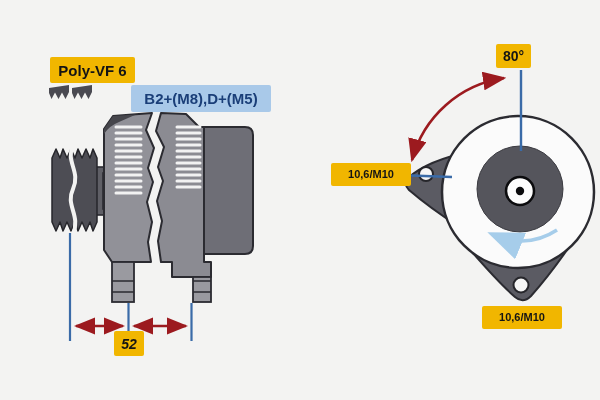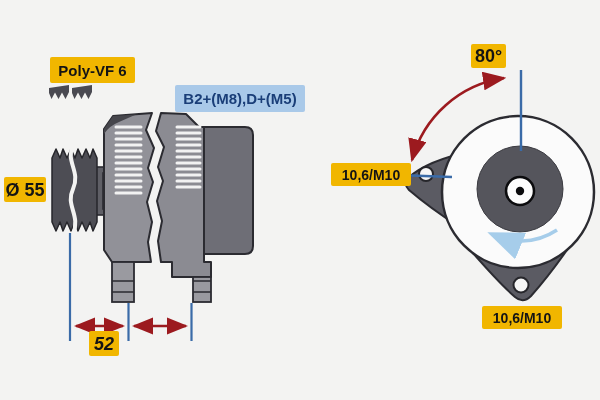--- a/index.html
+++ b/index.html
@@ -12,22 +12,22 @@
   .lbl{
     position:absolute;display:flex;align-items:center;justify-content:center;
     font-weight:bold;color:var(--label-text,#141414);
     background:var(--label-bg,#f1b600);border-radius:2px;
     white-space:nowrap;line-height:1;
   }
   .lbl.blue{
     background:var(--terminal-bg,#a9c9e9);color:var(--terminal-text,#1a3e78);
   }
   .f15{font-size:15px;}
-  .f14{font-size:18px;}
-  .f13{font-size:14px;}
+  .f14{font-size:14px;margin-left:25px;}
+  .f13{font-size:11px;}
   .belt-ic{position:absolute;width:21px;height:16px;}
 </style>
 </head>
 <body>
 
 <div id="stage">
 
   <svg width="600" height="400" viewBox="0 0 600 400">
     <defs>
       <marker id="arrR" viewBox="0 0 10 8" refX="9" refY="4" markerWidth="9" markerHeight="7.2" orient="auto-start-reverse">
@@ -86,23 +86,22 @@
 
   <div class="lbl f15" style="left:50px;top:57px;width:85px;height:26px;">Poly-VF 6</div>
 
   <svg class="belt-ic" style="left:49px;top:85px;" viewBox="0 0 21 16">
     <path d="M0,3 L20,0 L20,7 L16.5,14 L13,7.5 L9.5,14 L6,7.5 L2.5,14 L0,8 Z" fill="#4a4a52"></path>
   </svg>
   <svg class="belt-ic" style="left:72px;top:85px;" viewBox="0 0 21 16">
     <path d="M0,3 L20,0 L20,7 L16.5,14 L13,7.5 L9.5,14 L6,7.5 L2.5,14 L0,8 Z" fill="#4a4a52"></path>
   </svg>
 
-  <div class="lbl blue f15" style="left:131px;top:85px;width:130px;height:27px;margin-left:44px;">B2+(M8),D+(M5)</div>
+  <div class="lbl blue f15" style="left:131px;top:85px;width:140px;height:27px;">B2+(M8),D+(M5)</div>
 
-  <div class="lbl f14" style="left:4px;top:177px;width:42px;height:25px;">Ø 55</div>
 
   <div class="lbl f14" style="left:89px;top:331px;width:30px;height:25px;font-style:italic;">52</div>
 
 
   <div class="lbl f14" style="left:471px;top:44px;width:35px;height:24px;">80°</div>
 
   <div class="lbl f13" style="left:331px;top:163px;width:80px;height:23px;">10,6/M10</div>
 
   <div class="lbl f13" style="left:482px;top:306px;width:80px;height:23px;">10,6/M10</div>
 

